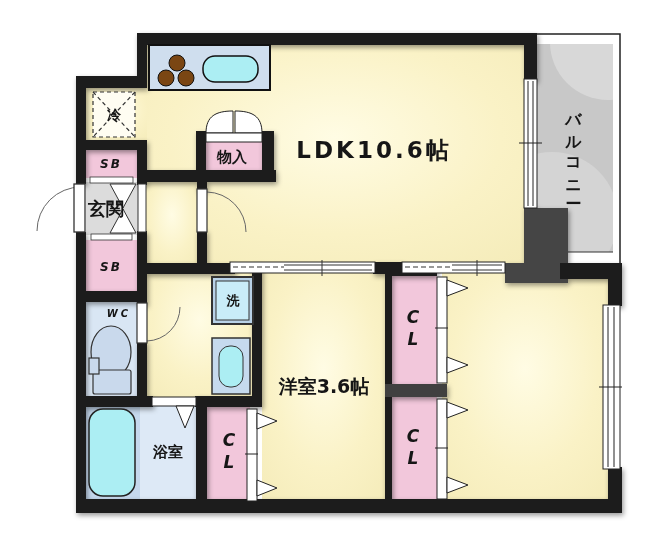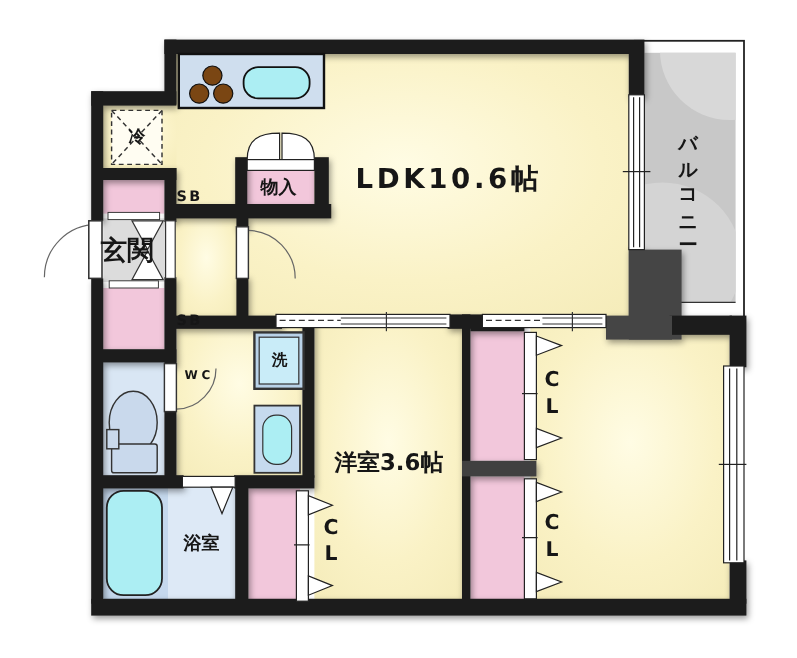--- a/index.html
+++ b/index.html
@@ -2,21 +2,21 @@
 <html><head>
 <meta charset="utf-8">
 <style>
   html,body{margin:0;padding:0;background:#ffffff;}
   .stage{position:relative;width:664px;height:548px;background:#ffffff;overflow:hidden;
          font-family:"DejaVu Sans","Liberation Sans",sans-serif;}
   .stage svg{position:absolute;left:0;top:0;}
   .lbl{position:absolute;transform:translate(-50%,-50%);color:#161616;font-weight:bold;
        white-space:nowrap;line-height:1.05;}
   .vert{writing-mode:vertical-rl;text-orientation:upright;}
-  .ital{margin-left:47px;}
+  .ital{font-style:italic;}
 </style>
 </head>
 <body>
 
 <div class="stage">
 <svg width="664" height="548" viewBox="0 0 664 548">
   <defs>
     <radialGradient id="gy" cx="50%" cy="42%" r="80%">
       <stop offset="0%" stop-color="#fffce4"></stop>
       <stop offset="55%" stop-color="#faf2c6"></stop>
@@ -199,21 +199,21 @@
       <polygon points="257,413 257,429 277,421"></polygon>
       <polygon points="257,480 257,496 277,488"></polygon>
       <line x1="245" y1="454" x2="258" y2="454"></line>
     </g>
   </g>
 </svg>
 
 <div class="lbl" style="left:374px;top:150px;font-size:23px;letter-spacing:3px;">LDK10.6帖</div>
 <div class="lbl" style="left:324px;top:387px;font-size:19px;">洋室3.6帖</div>
 <div class="lbl vert" style="left:573px;top:150px;font-size:16px;letter-spacing:5px;">バルコニー</div>
-<div class="lbl" style="left:106px;top:209px;font-size:22px;text-align:center;">玄関</div>
+<div class="lbl" style="left:106px;top:209px;font-size:18px;text-align:center;">玄関</div>
 <div class="lbl" style="left:232px;top:158px;font-size:15px;font-family:Liberation Serif, serif;">物入</div>
 <div class="lbl ital" style="left:119px;top:314px;font-size:10px;letter-spacing:3px;">WC</div>
 <div class="lbl ital" style="left:111px;top:164px;font-size:12px;letter-spacing:2px;">SB</div>
 <div class="lbl ital" style="left:111px;top:267px;font-size:12px;letter-spacing:2px;">SB</div>
 <div class="lbl" style="left:114px;top:115px;font-size:14px;">冷</div>
 <div class="lbl" style="left:233px;top:301px;font-size:13px;">洗</div>
 <div class="lbl" style="left:168px;top:453px;font-size:15px;text-align:right;">浴室</div>
 <div class="lbl vert ital" style="left:412px;top:329px;font-size:17px;letter-spacing:2px;">CL</div>
 <div class="lbl vert ital" style="left:412px;top:448px;font-size:17px;letter-spacing:2px;">CL</div>
 <div class="lbl vert ital" style="left:228px;top:452px;font-size:17px;letter-spacing:2px;">CL</div>

